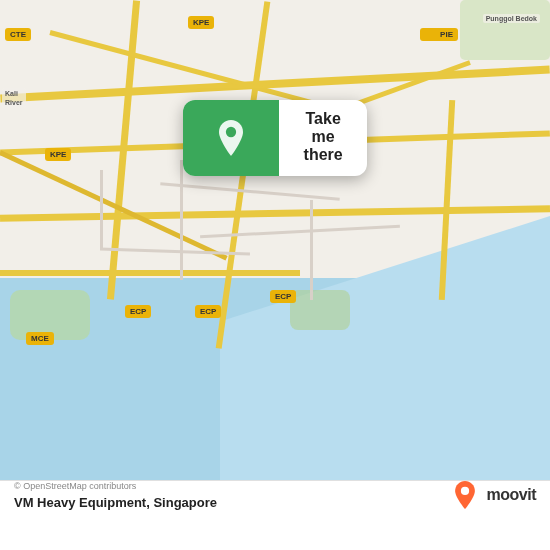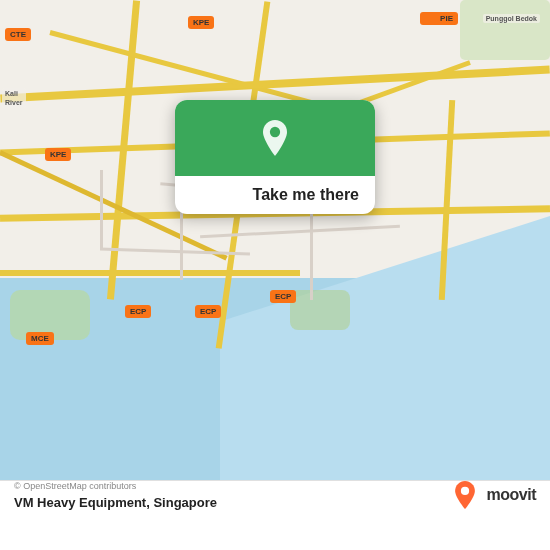--- a/index.html
+++ b/index.html
@@ -204,42 +204,42 @@
       color: #555;
       font-weight: bold;
       background: rgba(242,239,233,0.7);
       padding: 1px 3px;
       border-radius: 2px;
     }
 
     
     .badge {
       position: absolute;
-      background: #f97316;
+      background: #eab308;
       color: #333;
       font-size: 8px;
       font-weight: bold;
       padding: 2px 5px;
       border-radius: 3px;
     }
 
     
     #action-card {
       position: absolute;
       top: 100px;
       left: 50%;
       transform: translateX(-50%);
-      width: 200px;
+      width: 184px;
       background: white;
       border-radius: 12px;
       box-shadow: 0 4px 15px rgba(0,0,0,0.3);
       overflow: hidden;
       display: flex;
-      flex-direction: column;
-      align-items: flex-end;
+      flex-direction: row;
+      align-items: flex-start;
     }
 
     #card-green {
       width: 100%;
       background: #3aa85a;
       padding: 20px 0;
       display: flex;
       justify-content: center;
       align-items: center;
     }
@@ -334,21 +334,21 @@
 
   <div class="minor-road mr1"></div>
   <div class="minor-road mr2"></div>
   <div class="minor-road mr3"></div>
   <div class="minor-road mr4"></div>
   <div class="minor-road mr5"></div>
   <div class="minor-road mr6"></div>
 
   <div class="badge" style="top:28px;left:5px;">CTE</div>
   <div class="badge" style="top:16px;left:188px;">KPE</div>
-  <div class="badge" style="top:12px;right:92px;padding-left:20px;">PIE</div>
+  <div class="badge" style="top:28px;right:92px;padding-left:20px;">PIE</div>
   <div class="badge" style="top:148px;left:45px;">KPE</div>
   <div class="badge" style="top:290px;left:270px;">ECP</div>
   <div class="badge" style="top:305px;left:125px;">ECP</div>
   <div class="badge" style="top:305px;left:195px;">ECP</div>
   <div class="badge" style="bottom:135px;left:26px;">MCE</div>
 
   <div class="road-label" style="top:88px;left:2px;font-size:7px;line-height:1.3;">Kali<br>River</div>
   <div class="road-label" style="top:14px;right:10px;font-size:7px;">Punggol Bedok</div>
 
   <div id="action-card">

